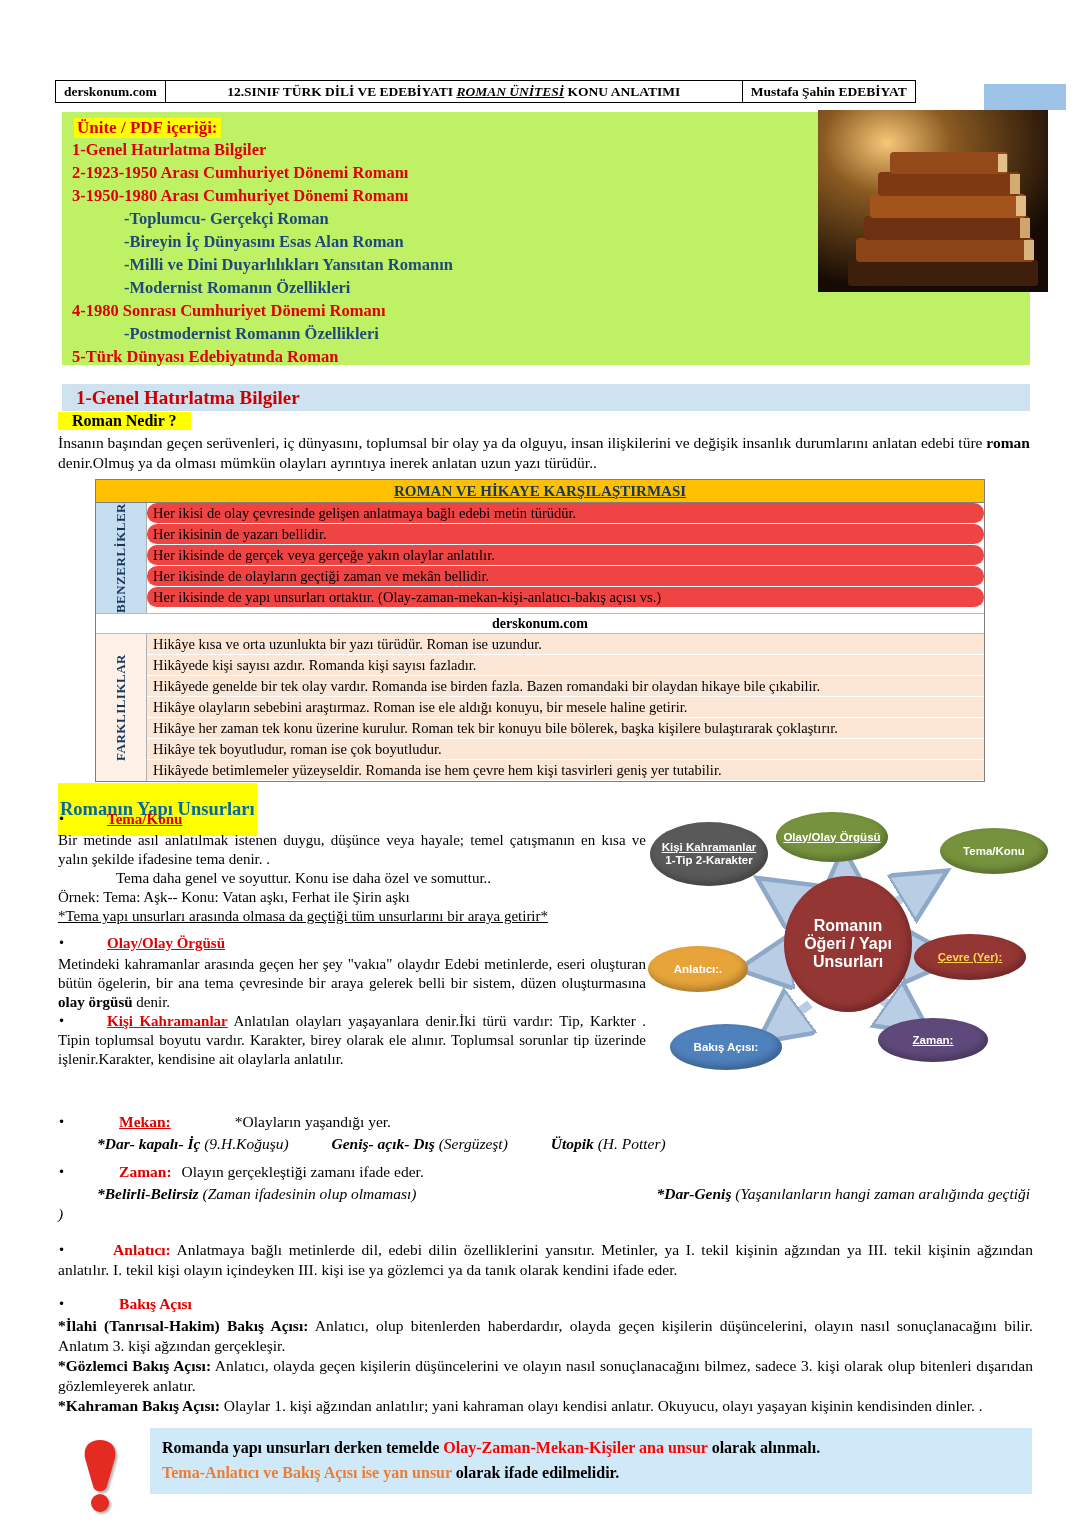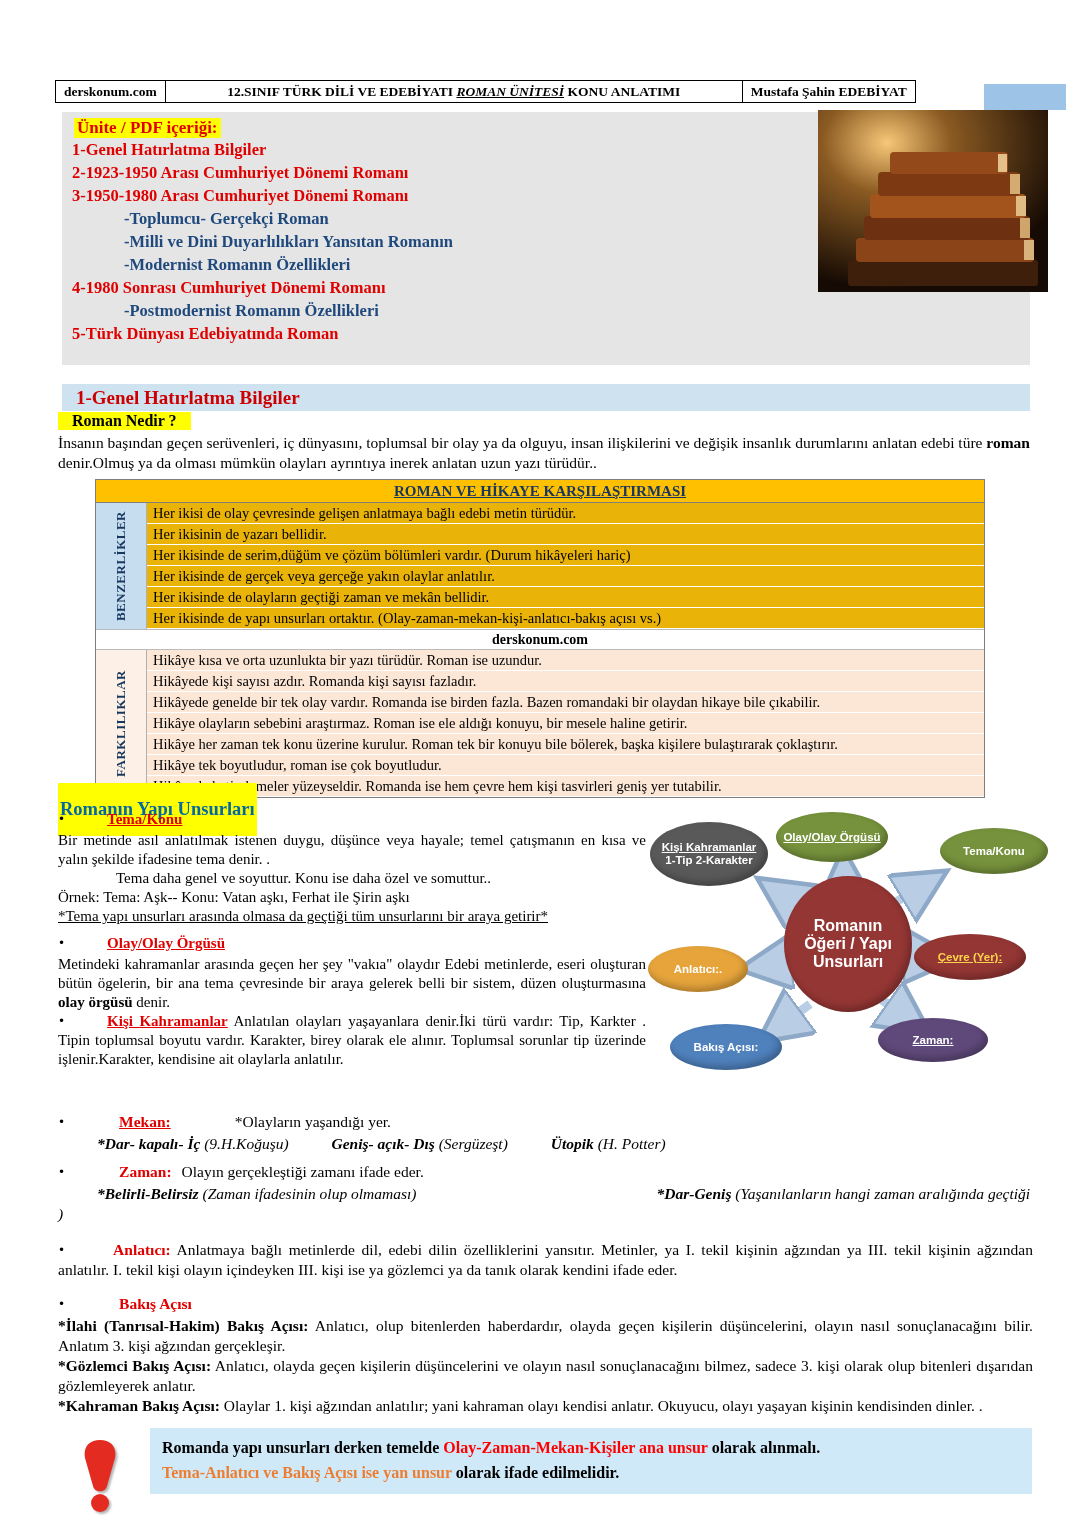--- a/index.html
+++ b/index.html
@@ -12,21 +12,21 @@
   
   #header{left:55px;top:80px;display:flex;border:1px solid #000;background:#fff;
     font-weight:bold;font-size:13.5px;line-height:19px;}
   .hcell{padding:1px 8px;border-right:1px solid #000;white-space:nowrap;}
   .hcell:last-child{border-right:none;}
   .hcell.title{width:560px;text-align:center;}
   .u-i{text-decoration:underline;font-style:italic;}
   #blue-tab{left:984px;top:84px;width:82px;height:26px;background:#9dc3e6;}
 
   
-  #toc-box{left:62px;top:112px;width:968px;height:253px;background:#e5e5e5;
+  #toc-box{left:62px;top:112px;width:968px;height:253px;background:#bef264;
     padding:6px 0 0 10px;box-sizing:border-box;}
   .toc-heading{display:inline-block;background:#ffff00;color:#e00000;font-weight:bold;
     font-size:17px;padding:0 3px;margin-left:2px;}
   .toc-line{font-weight:bold;font-size:16.5px;line-height:23px;white-space:nowrap;}
   .toc-main{color:#e00000;}
   .toc-sub{color:#1F497D;padding-left:52px;}
 
   
   #books{left:818px;top:110px;width:230px;height:182px;}
 
@@ -47,21 +47,21 @@
     text-decoration:underline;line-height:22px;font-size:15px;border-bottom:1px solid #7f7f7f;}
   .t-sec{display:flex;}
   .t-label{width:50px;display:flex;align-items:center;justify-content:center;
     border-right:1px solid #b0b0b0;}
   .t-label span{writing-mode:vertical-rl;transform:rotate(180deg);font-weight:bold;
     color:#17375E;font-size:13px;letter-spacing:.5px;line-height:14px;max-height:118px;}
   .t-rows{flex:1;min-width:0;}
   .t-row{padding:0 6px;line-height:20px;border-bottom:1px solid #fff;white-space:nowrap;
     overflow:hidden;}
   .sim .t-label{background:#c6ddf0;}
-  .sim .t-row{background:#eab308;}
+  .sim .t-row{background:#ef4444;border-radius:10px;}
   .dif .t-label{background:#fdf0e6;}
   .dif .t-row{background:#fce6d5;}
   .t-wm{text-align:center;font-weight:bold;line-height:19px;background:#fff;
     border-top:1px solid #bbb;border-bottom:1px solid #bbb;font-size:14px;}
 
   
   #yapi-head{left:58px;top:783px;}
   .hl-red{display:inline-block;background:#ffff00;color:#0369a1;font-weight:bold;
     font-size:18.5px;padding:16px 2px;}
 
@@ -119,20 +119,21 @@
   <div class="hcell">Mustafa Şahin EDEBİYAT</div>
 </div>
 <div id="blue-tab" class="abs"></div>
 
 <div id="toc-box" class="abs">
   <div><span class="toc-heading">Ünite / PDF içeriği:</span></div>
   <div class="toc-line toc-main">1-Genel Hatırlatma Bilgiler</div>
   <div class="toc-line toc-main">2-1923-1950 Arası Cumhuriyet Dönemi Romanı</div>
   <div class="toc-line toc-main">3-1950-1980 Arası Cumhuriyet Dönemi Romanı</div>
   <div class="toc-line toc-sub">-Toplumcu- Gerçekçi Roman</div>
+  <div class="toc-line toc-sub">-Bireyin İç Dünyasını Esas Alan Roman</div>
   <div class="toc-line toc-sub">-Milli ve Dini Duyarlılıkları Yansıtan Romanın</div>
   <div class="toc-line toc-sub">-Modernist Romanın Özellikleri</div>
   <div class="toc-line toc-main">4-1980 Sonrası Cumhuriyet Dönemi Romanı</div>
   <div class="toc-line toc-sub">-Postmodernist Romanın Özellikleri</div>
   <div class="toc-line toc-main">5-Türk Dünyası Edebiyatında Roman</div>
 </div>
 
 <div id="books" class="abs">
   <svg width="230" height="182" viewBox="0 0 230 182">
     <defs>
@@ -168,21 +169,20 @@
 
 <div id="comp-table" class="abs">
   <div class="t-title">ROMAN VE HİKAYE KARŞILAŞTIRMASI</div>
   <div class="t-sec sim">
     <div class="t-label">
         <span>BENZERLİKLER</span>
       </div>
     <div class="t-rows">
       <div class="t-row">Her ikisi de olay çevresinde gelişen anlatmaya bağlı edebi metin türüdür.</div>
       <div class="t-row">Her ikisinin de yazarı bellidir.</div>
-      <div class="t-row">Her ikisinde de serim,düğüm ve çözüm bölümleri vardır. (Durum hikâyeleri hariç)</div>
       <div class="t-row">Her ikisinde de gerçek veya gerçeğe yakın olaylar anlatılır.</div>
       <div class="t-row">Her ikisinde de olayların geçtiği zaman ve mekân bellidir.</div>
       <div class="t-row">Her ikisinde de yapı unsurları ortaktır. (Olay-zaman-mekan-kişi-anlatıcı-bakış açısı vs.)</div>
     </div>
   </div>
   <div class="t-wm">derskonum.com</div>
   <div class="t-sec dif">
     <div class="t-label">
         <span>FARKLILIKLAR</span>
       </div>

